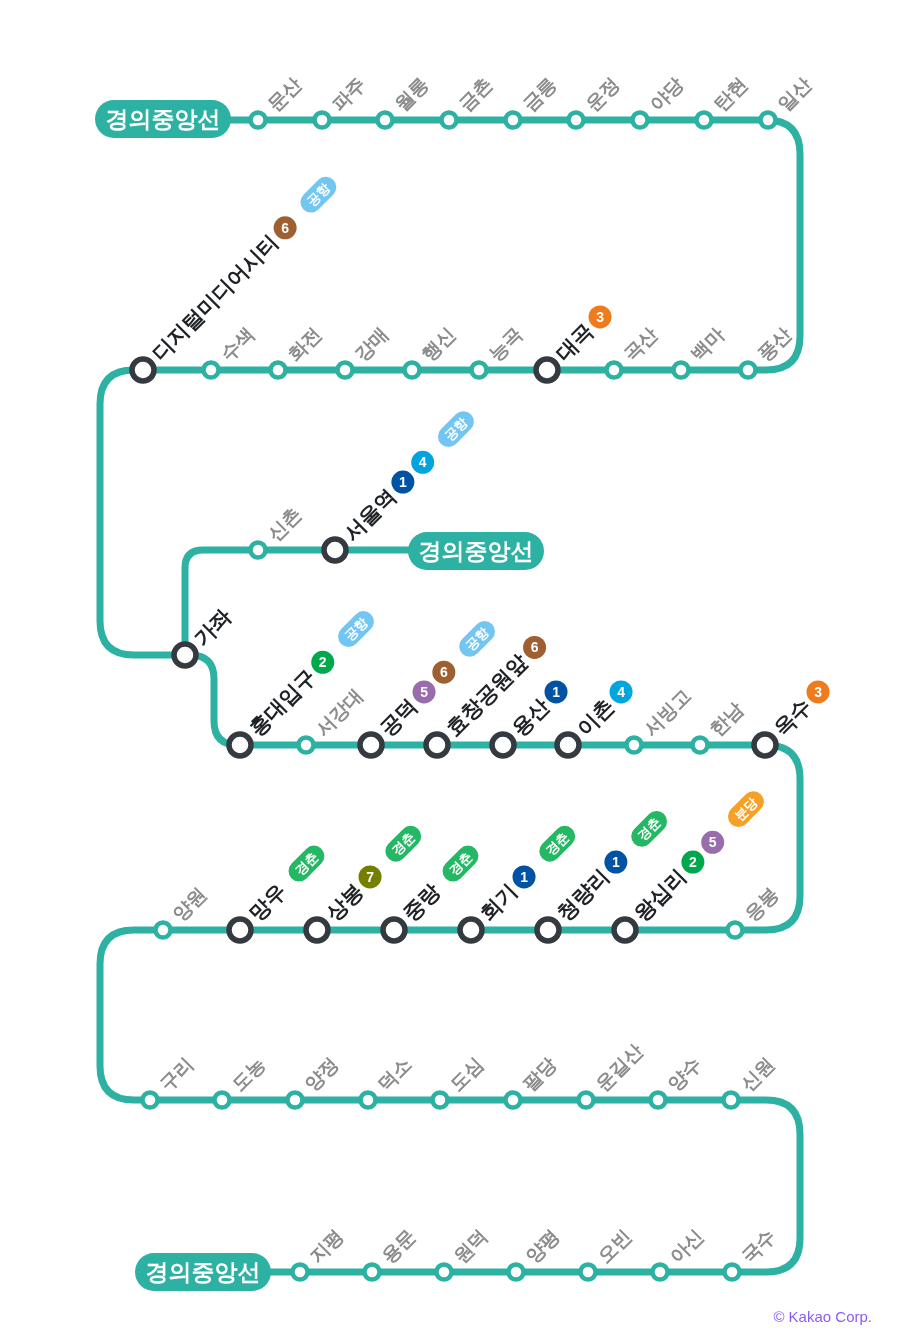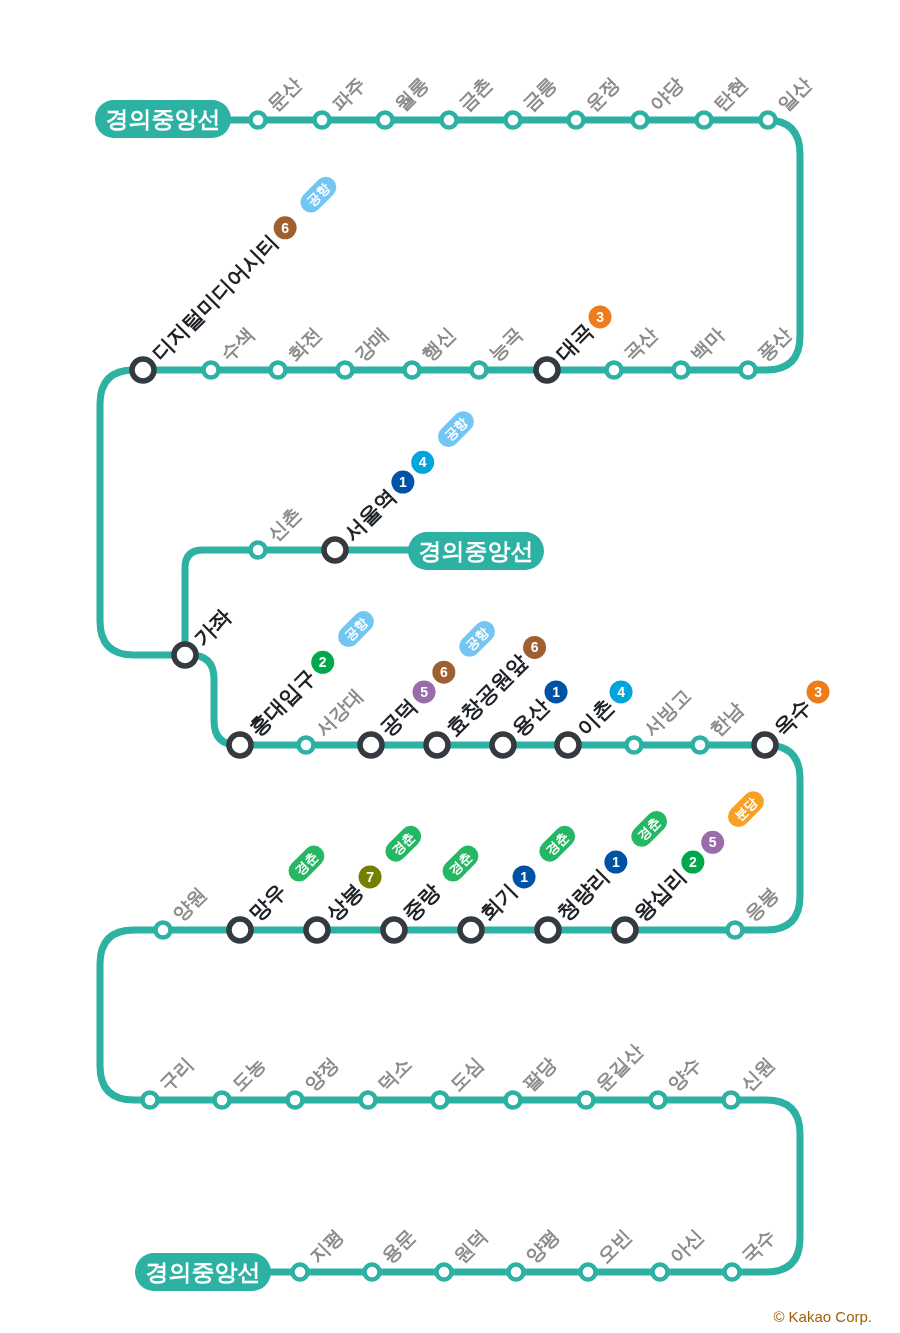--- a/index.html
+++ b/index.html
@@ -1,20 +1,20 @@
 <!DOCTYPE html>
 <html><head>
 <meta charset="utf-8">
 <style>
   html,body{margin:0;padding:0;background:#ffffff;}
   #stage{position:relative;width:900px;height:1333px;background:#ffffff;overflow:hidden;
          font-family:"Liberation Sans","DejaVu Sans",sans-serif;}
   svg{position:absolute;left:0;top:0;}
   svg text{font-family:"Liberation Sans","DejaVu Sans",sans-serif;}
-  #copyright{position:absolute;right:28px;bottom:8px;font-size:15px;color:#a16207;}
+  #copyright{position:absolute;right:28px;bottom:8px;font-size:15px;color:#8b5cf6;}
 </style>
 </head>
 <body>
 
 <div id="stage">
   <svg id="map" width="900" height="1333" viewBox="0 0 900 1333">
 
     <path class="line-path" fill="none" stroke-width="7" stroke-linecap="round" d="M 225 120 H 766 Q 800 120 800 154 V 336 Q 800 370 766 370
              H 134 Q 100 370 100 404 V 621 Q 100 655 134 655
              H 190 Q 214 655 214 679 V 721 Q 214 745 238 745

